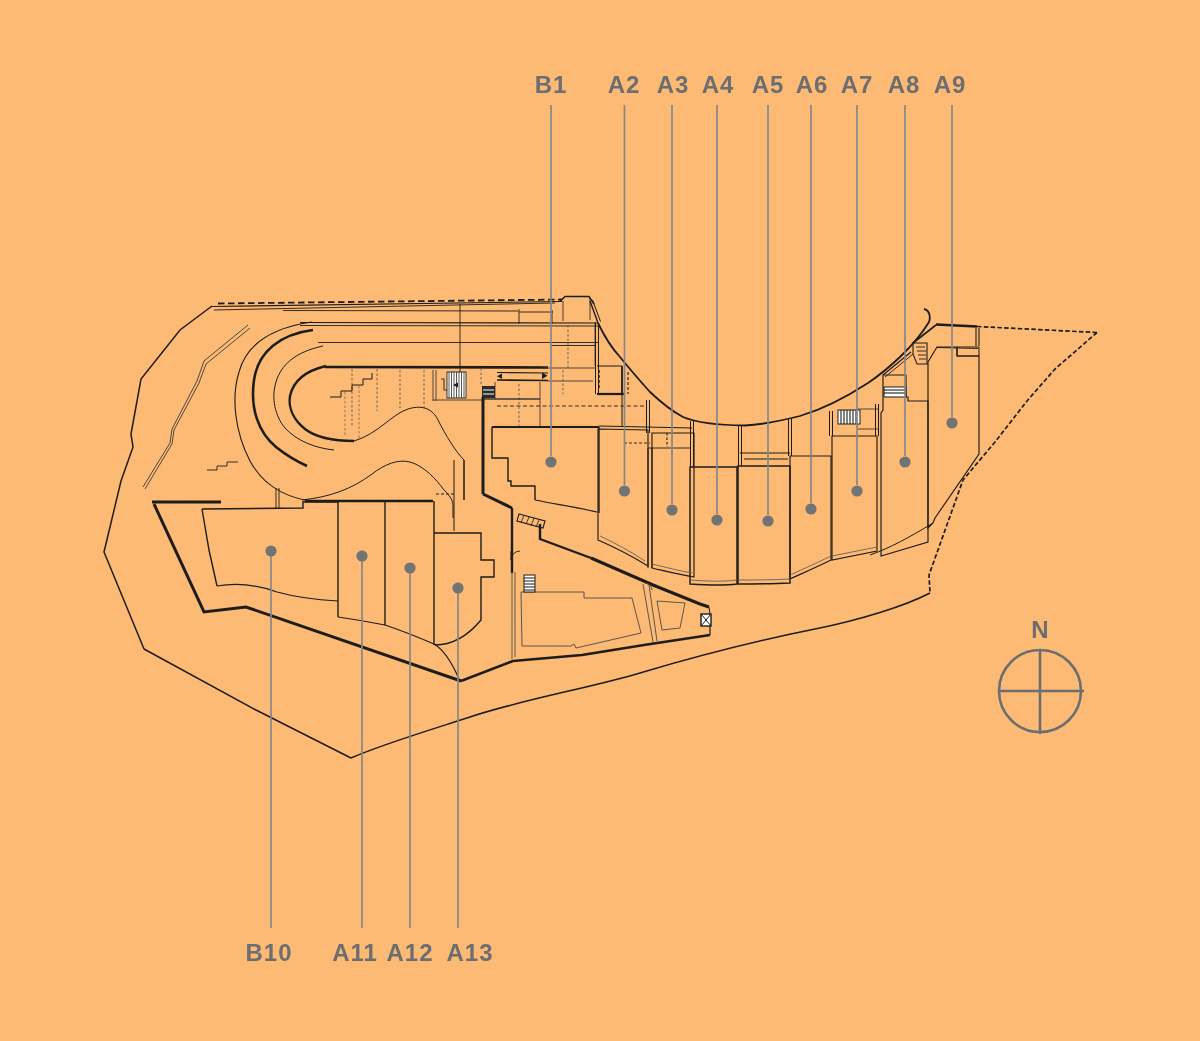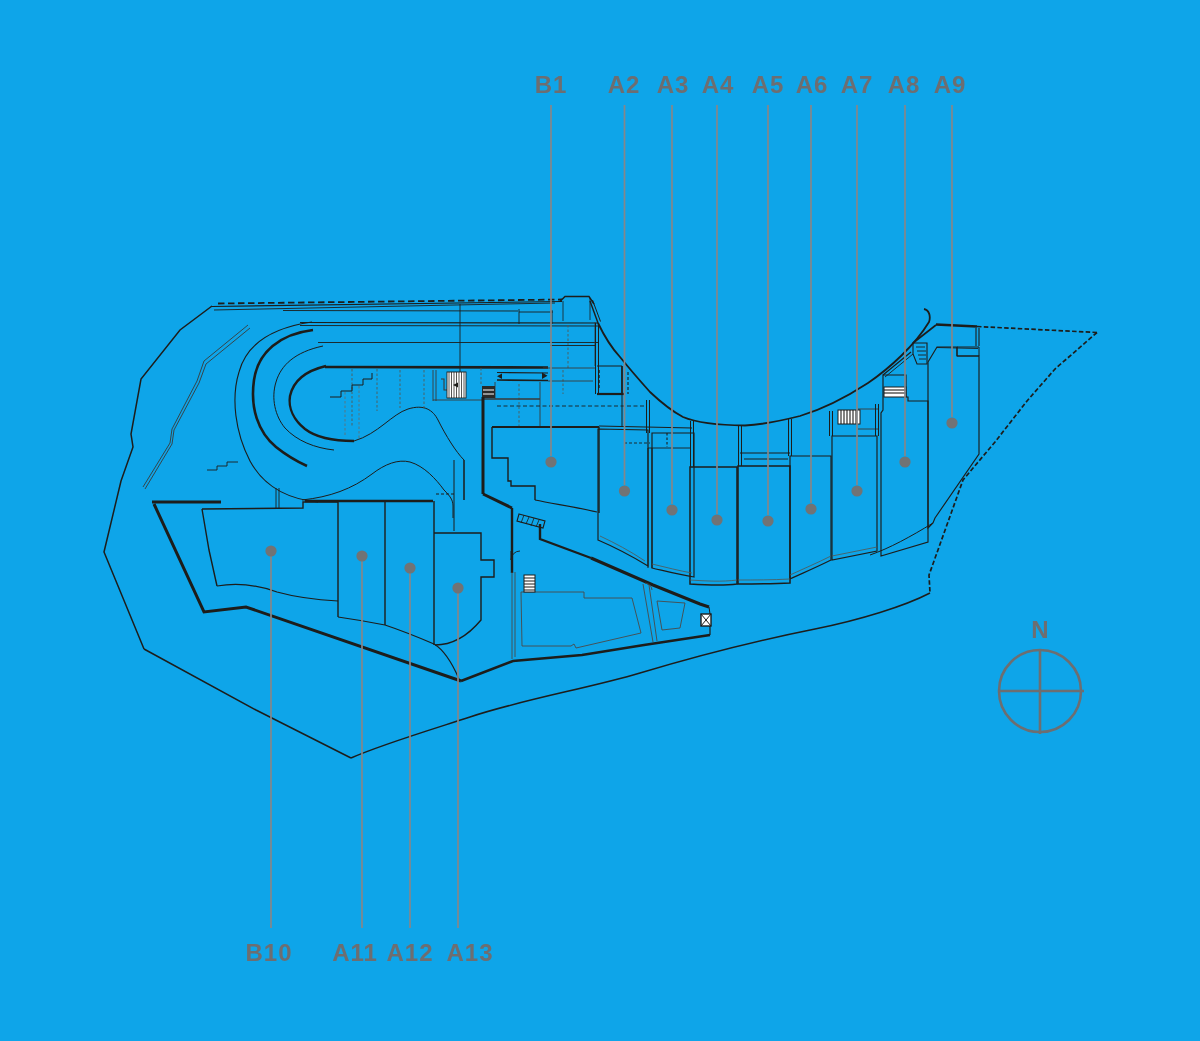--- a/index.html
+++ b/index.html
@@ -1,16 +1,16 @@
 <!DOCTYPE html>
 <html><head>
 <meta charset="utf-8">
 <style>
   html,body{margin:0;padding:0;background:#ffffff;}
-  .wrap{width:1200px;height:1041px;position:relative;background:#0ea5e9;overflow:hidden;}
+  .wrap{width:1200px;height:1041px;position:relative;background:#fdba74;overflow:hidden;}
   svg{position:absolute;top:0;left:0;}
   text{font-family:"Liberation Sans",sans-serif;font-weight:bold;fill:#6d6e71;}
 </style>
 </head>
 <body>
 <div class="wrap">
 <svg width="1200" height="1041" viewBox="0 0 1200 1041">
 
   <g stroke="#1d1d1b" fill="none">
 

